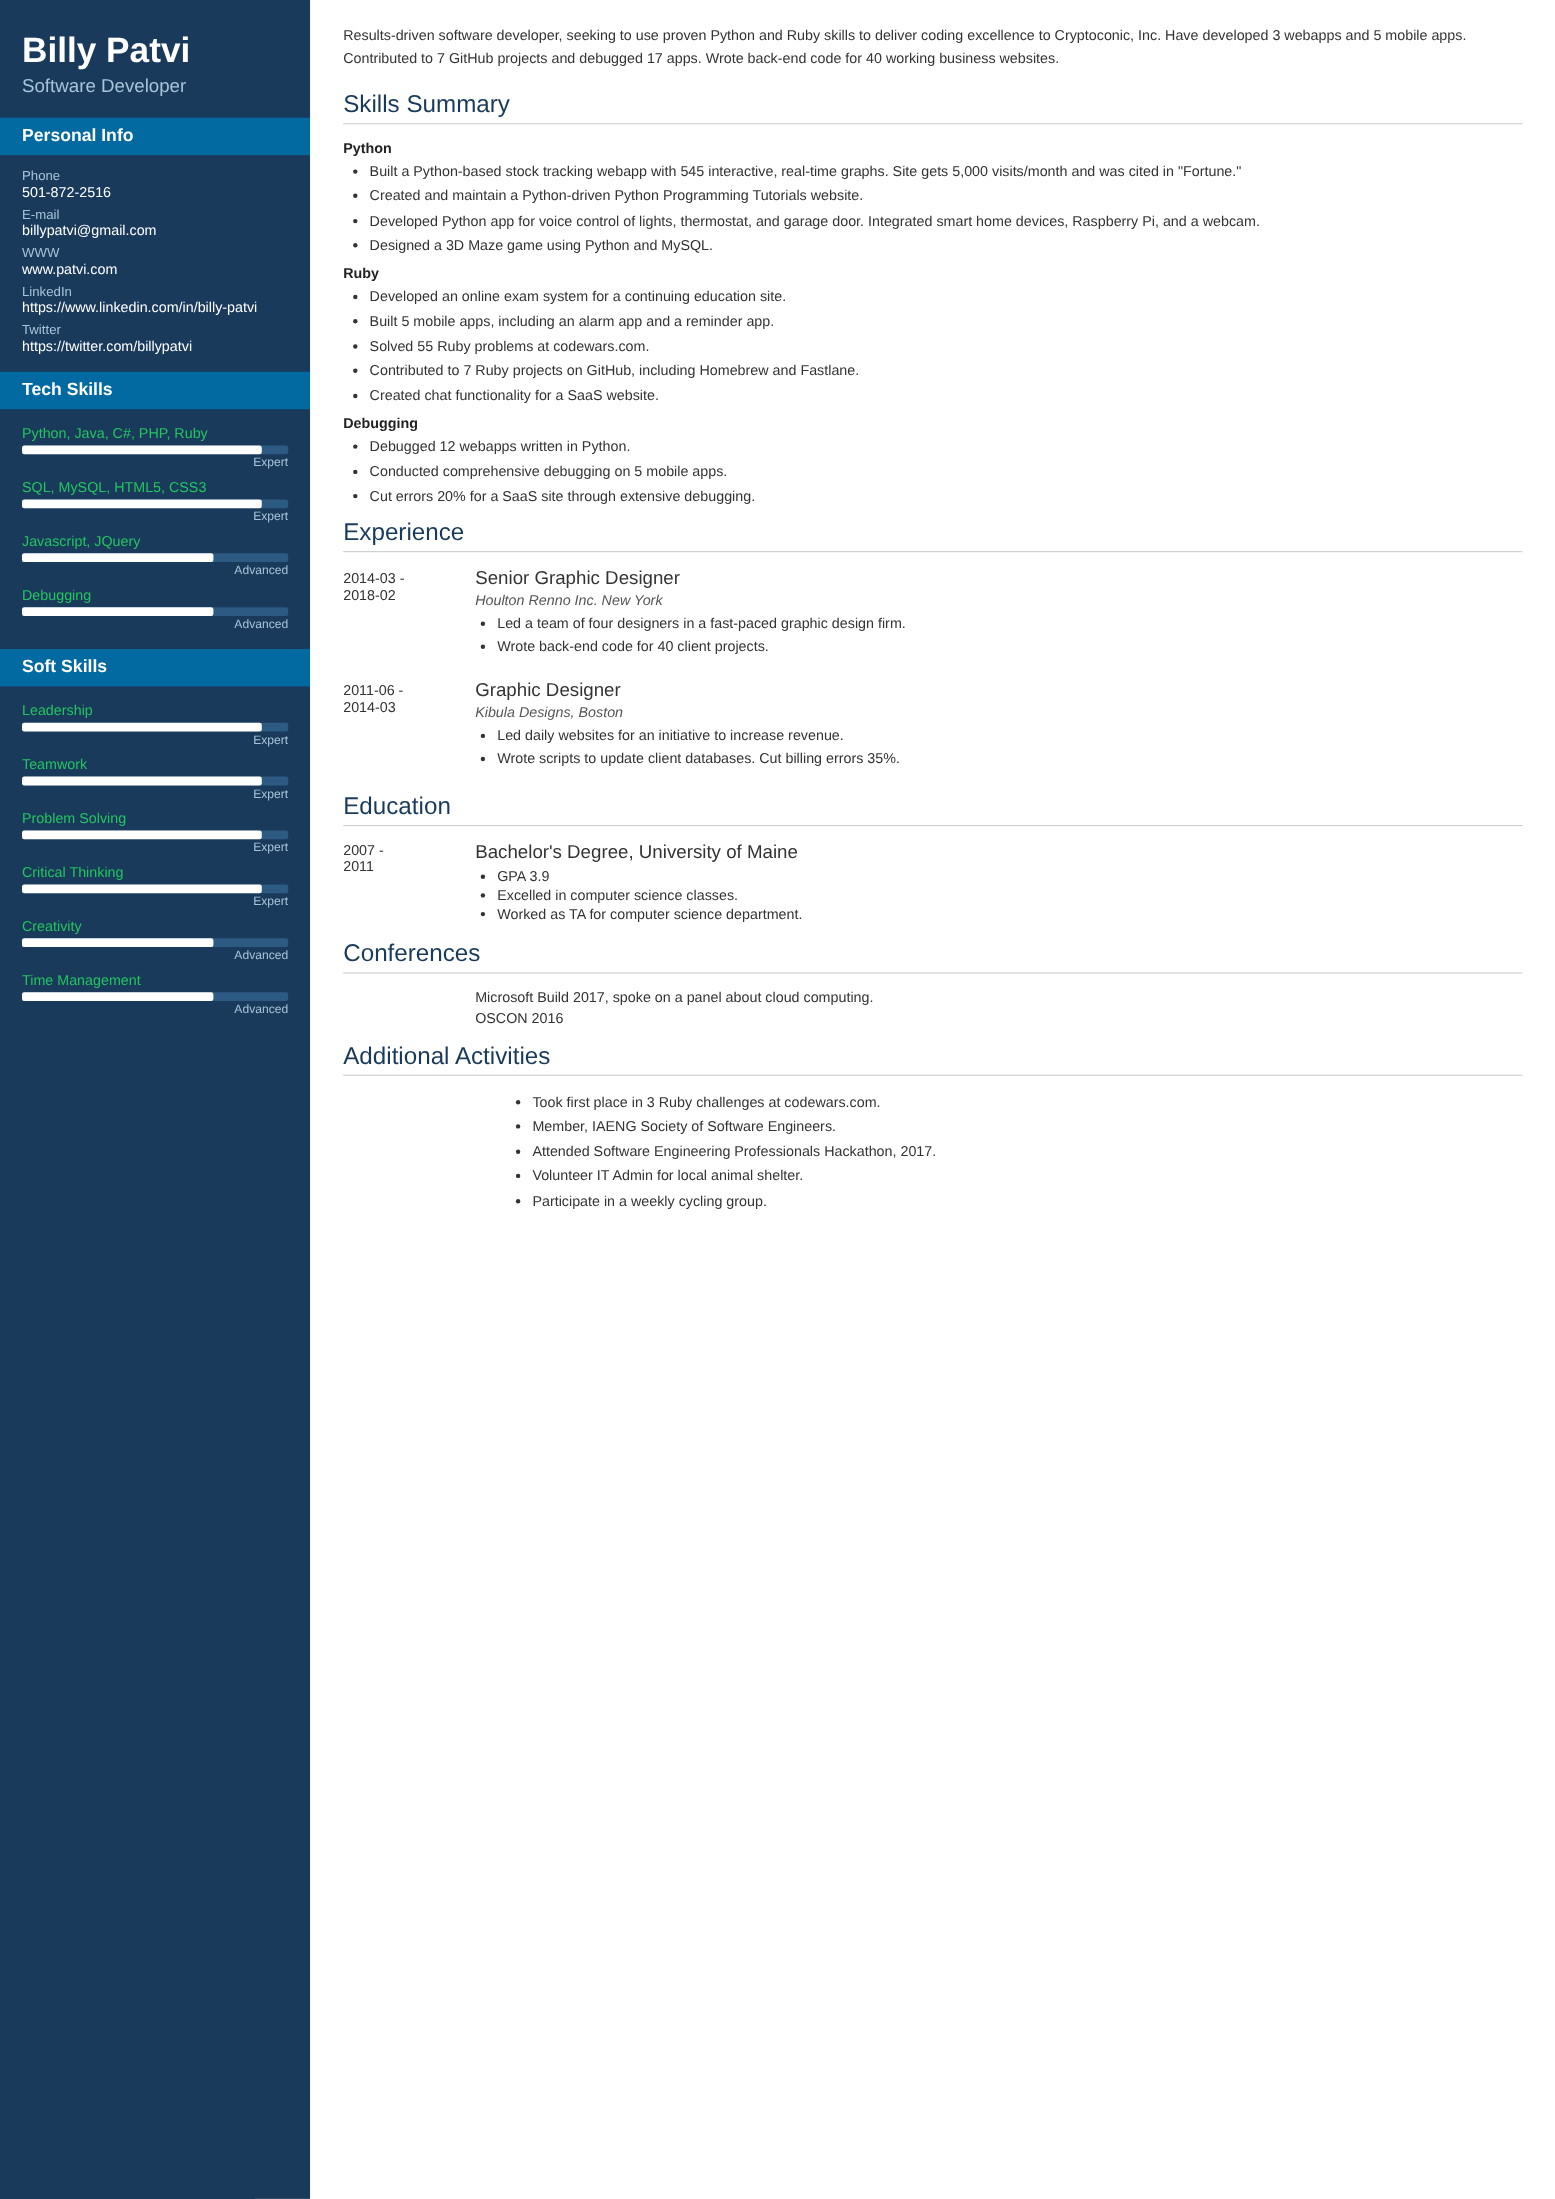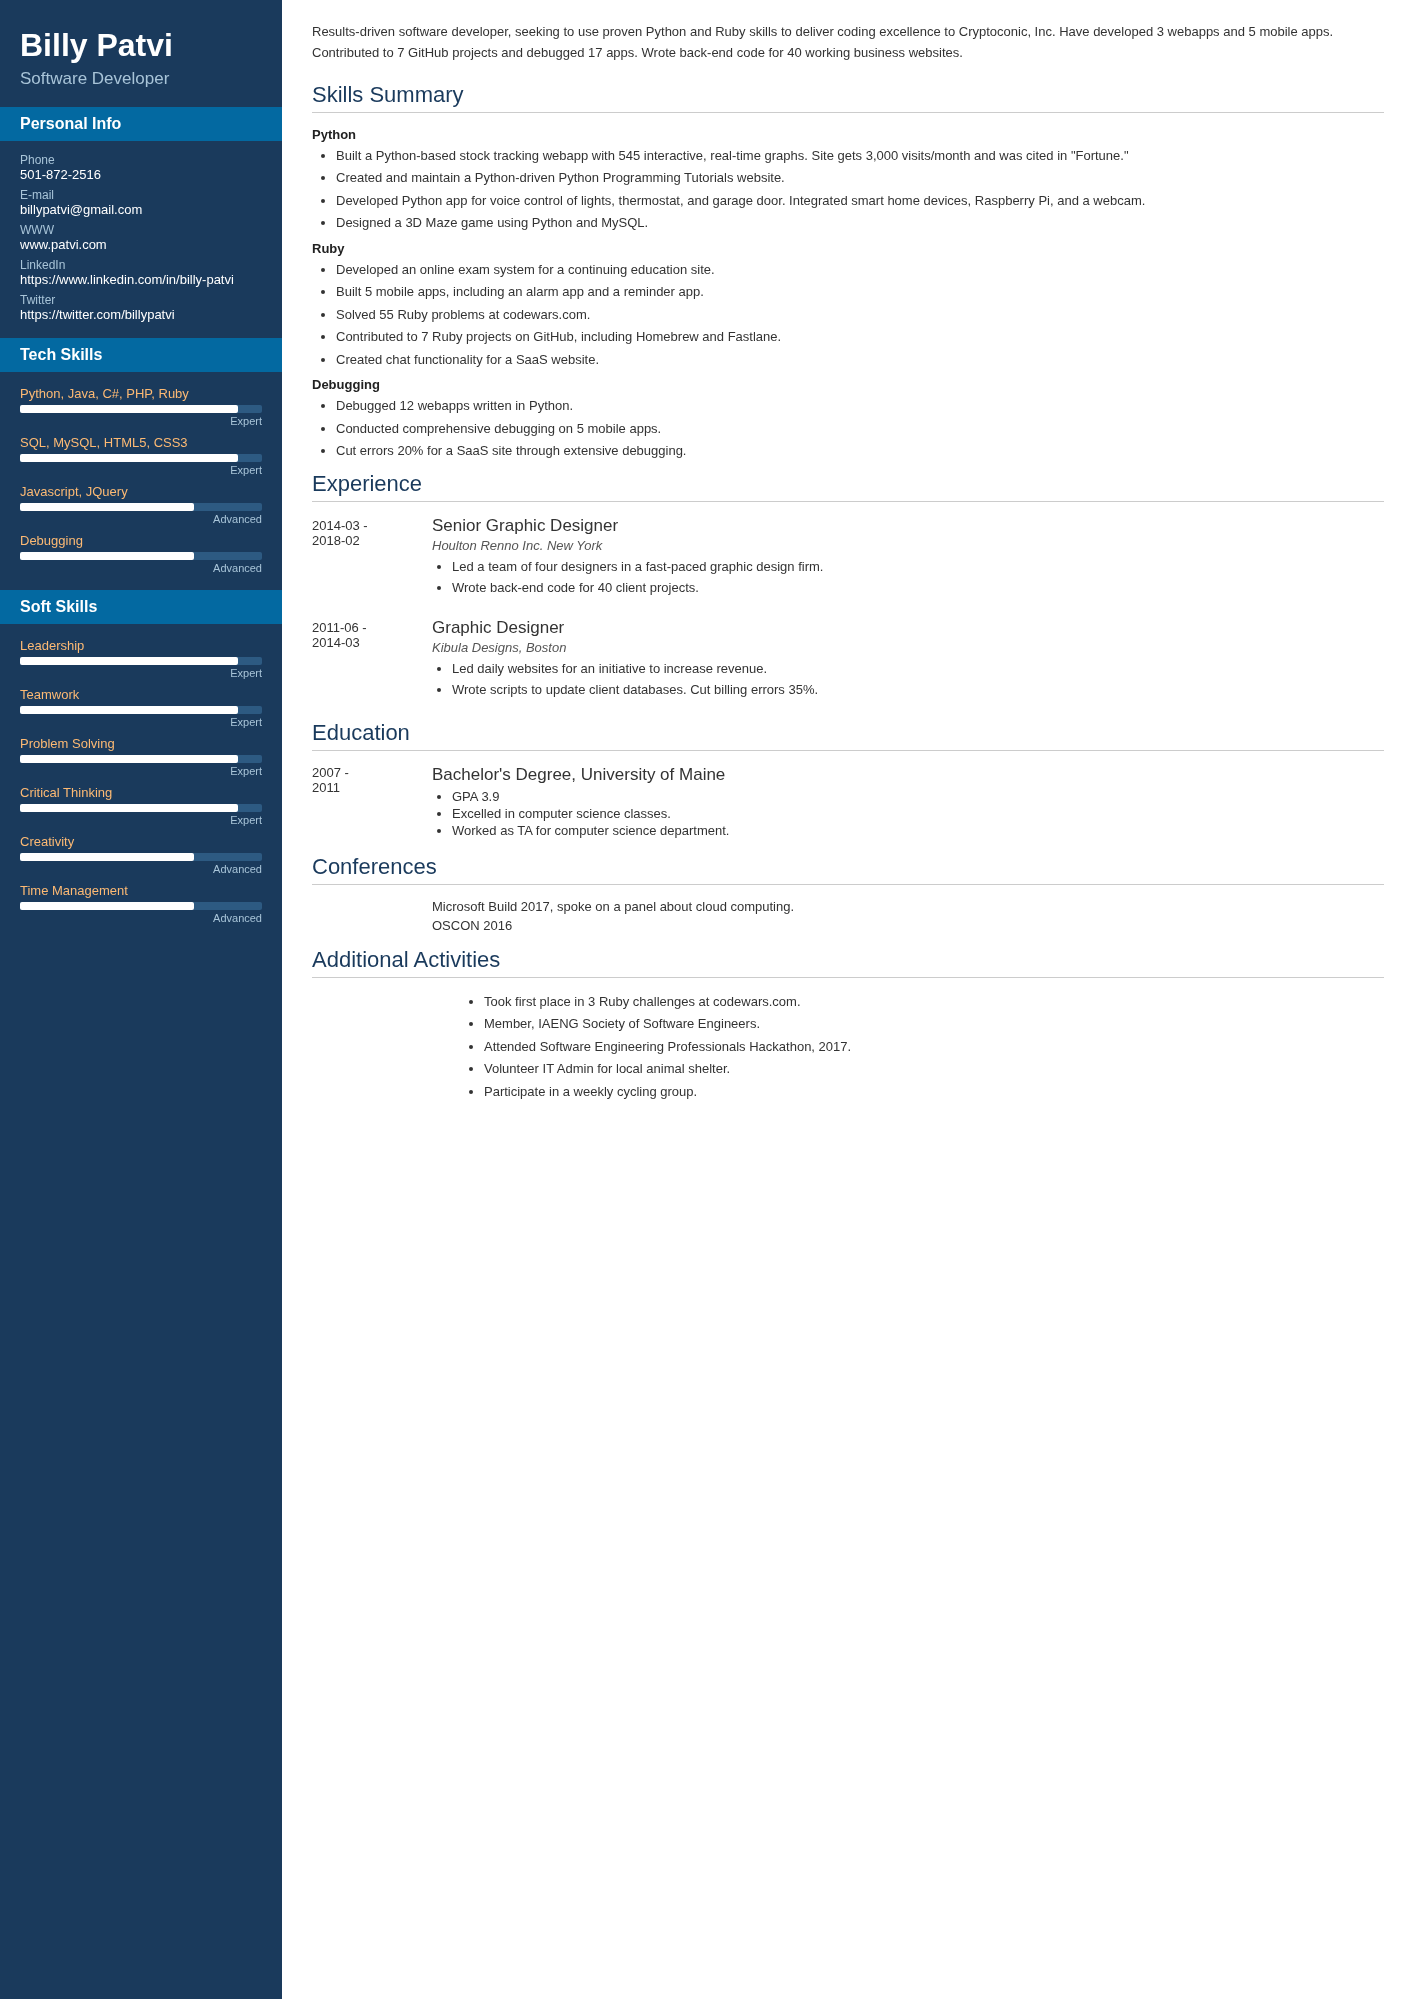--- a/index.html
+++ b/index.html
@@ -60,21 +60,21 @@
     }
     .sidebar-field-value {
       color: #fff;
       font-size: 13px;
       word-break: break-all;
     }
     .skill-item {
       padding: 6px 20px 2px 20px;
     }
     .skill-name {
-      color: #fdba74;
+      color: #22c55e;
       font-size: 13px;
       margin-bottom: 4px;
     }
     .skill-bar-bg {
       background: #2d5a82;
       height: 8px;
       width: 100%;
       border-radius: 2px;
       margin-bottom: 2px;
     }
@@ -348,21 +348,21 @@
   <div class="main">
 
     <div class="summary-text">Results-driven software developer, seeking to use proven Python and Ruby skills to deliver coding excellence to Cryptoconic, Inc. Have developed 3 webapps and 5 mobile apps. Contributed to 7 GitHub projects and debugged 17 apps. Wrote back-end code for 40 working business websites.</div>
 
     <div class="skills-summary">
       <div class="section-title">Skills Summary</div>
       <div id="skills-groups-container">
           <div>
     <div class="skill-group-name">Python</div>
     <ul class="skill-bullets">
-              <li>Built a Python-based stock tracking webapp with 545 interactive, real-time graphs. Site gets 3,000 visits/month and was cited in "Fortune."</li>
+              <li>Built a Python-based stock tracking webapp with 545 interactive, real-time graphs. Site gets 5,000 visits/month and was cited in "Fortune."</li>
               <li>Created and maintain a Python-driven Python Programming Tutorials website.</li>
               <li>Developed Python app for voice control of lights, thermostat, and garage door. Integrated smart home devices, Raspberry Pi, and a webcam.</li>
               <li>Designed a 3D Maze game using Python and MySQL.</li>
             </ul>
   </div>
           <div>
     <div class="skill-group-name">Ruby</div>
     <ul class="skill-bullets">
               <li>Developed an online exam system for a continuing education site.</li>
               <li>Built 5 mobile apps, including an alarm app and a reminder app.</li>

